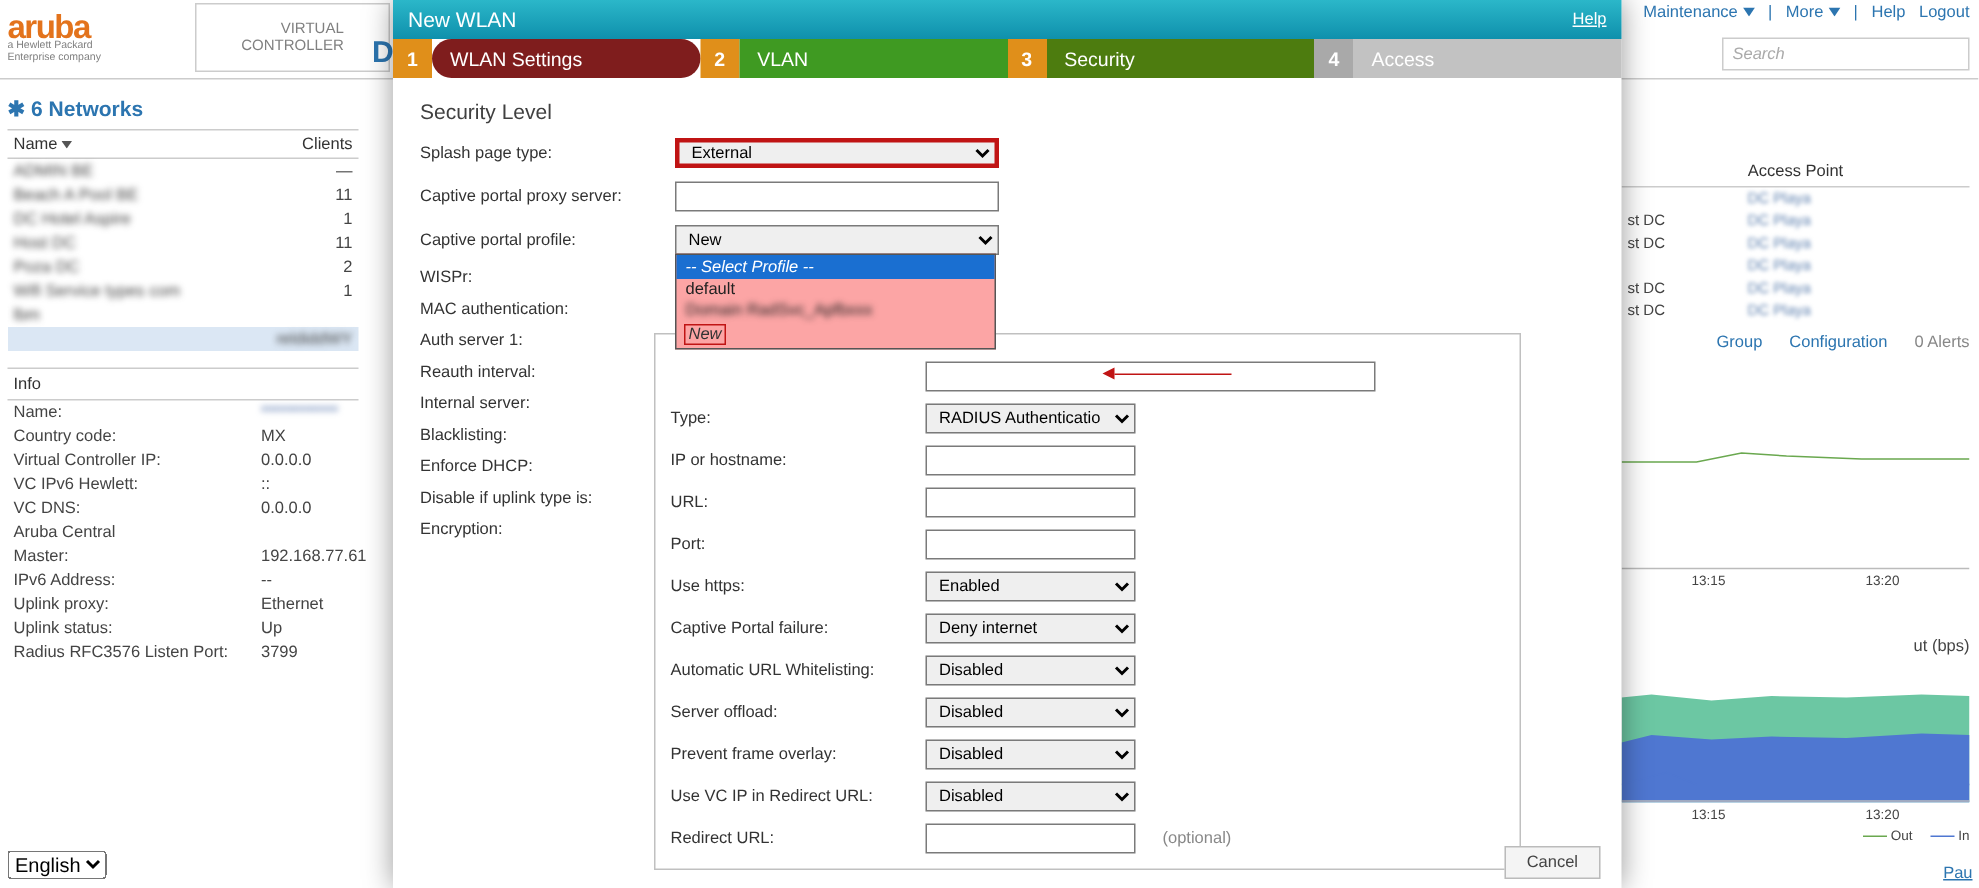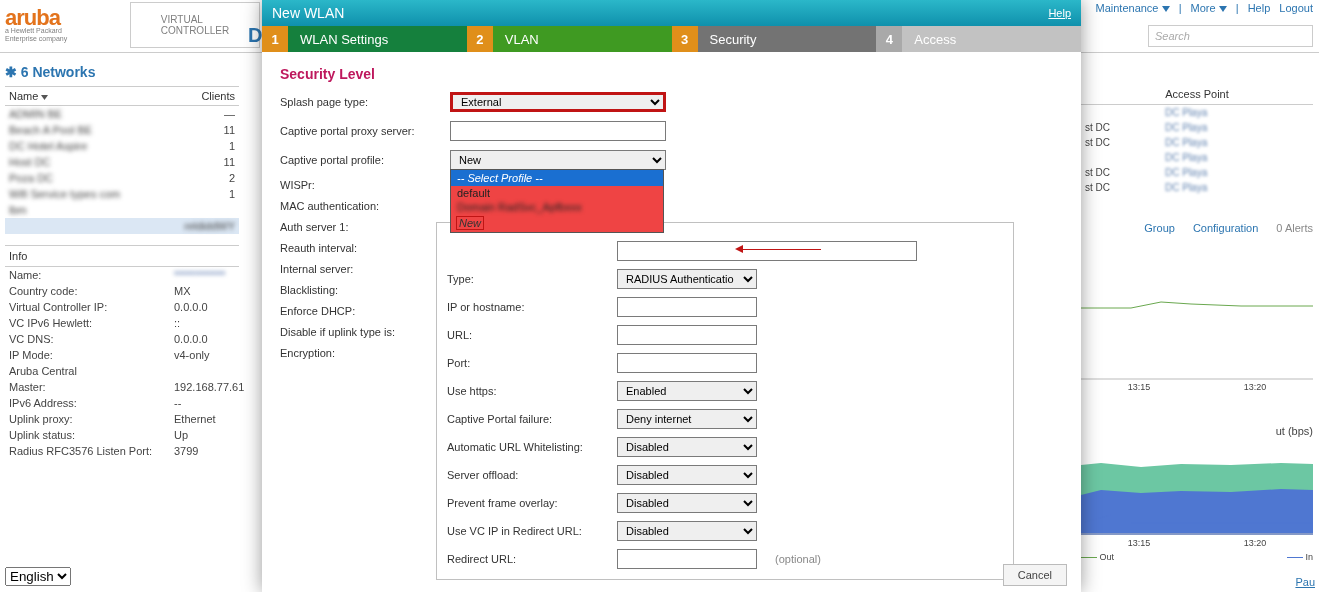--- a/index.html
+++ b/index.html
@@ -8,21 +8,21 @@
   
   .topmenu{position:absolute;top:2px;right:6px;font-size:11px;color:#2c75b0;}
   .topmenu span{margin-left:6px;}
   .caret-svg{vertical-align:middle;}
 
   
   .lhead{position:absolute;left:5px;top:-2px;width:125px;height:55px;display:flex;flex-direction:column;align-items:flex-start;justify-content:center;}
   .aruba{font-weight:bold;font-size:22px;color:#e3731c;letter-spacing:-1px;line-height:18px;}
   .aruba-sub{font-size:7px;color:#808080;line-height:8px;}
 
-  .vcbox{position:absolute;left:130px;top:2px;width:130px;height:46px;border:1px solid #ccc;display:flex;align-items:center;justify-content:center;text-align:left;color:#808080;font-size:10px;line-height:11px;}
+  .vcbox{position:absolute;left:130px;top:2px;width:130px;height:46px;border:1px solid #ccc;display:flex;align-items:center;justify-content:center;text-align:right;color:#808080;font-size:10px;line-height:11px;}
   .letterD{position:absolute;left:248px;top:24px;color:#2c75b0;font-size:20px;font-weight:bold;}
 
   
   .search{position:absolute;top:25px;right:6px;width:165px;height:22px;border:1px solid #ccc;padding:0 6px;color:#aaa;font-style:italic;font-size:11px;display:flex;align-items:center;}
 
   .brand-header-line{position:absolute;top:52px;left:0;right:0;height:1px;background:#ccc;}
 
   
   .netbox{position:absolute;left:5px;top:60px;width:234px;}
   .netboxtitle{color:#2c75b0;font-size:14px;font-weight:bold;padding:4px 0 6px 0;display:flex;align-items:center;gap:4px;}
@@ -34,72 +34,72 @@
   .nettable td:last-child{text-align:right;}
   .blurred{filter:blur(2px);color:#3b5fa0;}
 
   .infobox{position:absolute;left:5px;top:245px;width:234px;}
   .infotitle{font-weight:normal;font-size:11px;border-top:1px solid #ccc;border-bottom:1px solid #ccc;padding:4px 4px;}
   .inforow{display:flex;padding:2px 4px;font-size:11px;color:#444;}
   .inforow .lbl{flex:0 0 165px;}
   .langsel{position:absolute;left:5px;bottom:6px;}
 
   
-  .apbox{position:absolute;right:6px;top:84px;width:232px;margin-left:32px;}
+  .apbox{position:absolute;right:6px;top:104px;width:232px;margin-left:32px;}
   .aptitle{text-align:center;color:#333;font-size:11px;padding:4px 0;border-bottom:1px solid #ccc;}
   .aprow{display:flex;padding:2px 4px;font-size:10px;color:#444;gap:20px;}
   .aprow .c1{flex:0 0 60px;}
   .aprow .c2{flex:1;filter:blur(1.5px);color:#5c7fae;}
 
   .linksrow{position:absolute;right:6px;top:222px;font-size:11px;color:#2c75b0;display:flex;gap:18px;}
   .chart{position:absolute;right:6px;width:232px;height:90px;}
   .chart1{top:290px;}
   .chart2{top:445px;}
   .charttitle{position:absolute;right:6px;font-size:11px;color:#444;}
   .ct2{top:425px;}
   .ticks{position:absolute;right:6px;width:232px;font-size:9px;color:#444;display:flex;justify-content:space-around;}
   .ticks1{top:382px;}
   .ticks2{top:538px;}
-  .legend{position:absolute;right:6px;top:552px;font-size:9px;color:#444;display:flex;gap:12px;justify-content:space-between;width:232px;}
+  .legend{position:absolute;right:6px;top:552px;font-size:9px;color:#444;display:flex;gap:12px;justify-content:flex-end;width:232px;}
   .legend .dot{display:inline-block;width:16px;height:1px;vertical-align:middle;}
   .pau{position:absolute;right:4px;bottom:4px;color:#2c75b0;font-size:11px;text-decoration:underline;}
 
   
   .modal{position:absolute;left:262px;top:0;width:819px;height:592px;background:#fff;box-shadow:0 0 18px rgba(0,0,0,.4);}
   .dlgtitle{background:linear-gradient(#2bb7c9,#0f90ac);color:#fff;font-size:14px;padding:4px 10px;display:flex;justify-content:space-between;align-items:center;height:26px;}
   .dlgtitle a{color:#fff;text-decoration:underline;font-size:11px;}
   .wiz{display:flex;height:26px;}
   .step{display:flex;align-items:center;height:26px;color:#fff;font-size:13px;}
   .stepnum{width:26px;height:26px;display:flex;align-items:center;justify-content:center;background:#e08f1a;font-weight:bold;color:#fff;font-size:13px;}
   .steplbl{padding:0 40px 0 12px;}
-  .st1 .steplbl{background:#15803d;}
+  .st1 .steplbl{background:#7f1d1d;border-radius:13px;}
   .st2 .steplbl{background:#3f9a22;}
-  .st3 .steplbl{background:#737373;}
+  .st3 .steplbl{background:#4d7c0f;}
   .st4 .stepnum{background:#a9a9a9;}
   .st4 .steplbl{background:#c2c2c2;color:#fff;}
   .steplbl{height:26px;display:flex;align-items:center;}
   .st1{flex:1}.st2{flex:1}.st3{flex:1}.st4{flex:1}
   .st1 .steplbl,.st2 .steplbl,.st3 .steplbl,.st4 .steplbl{flex:1}
 
-  .seclvl{font-size:14px;font-weight:bold;padding:14px 18px 6px 18px;color:#be185d;}
+  .seclvl{font-size:14px;font-weight:normal;padding:14px 18px 6px 18px;color:#404040;}
   .formarea{padding:4px 18px 0 18px;display:grid;grid-template-columns:170px 1fr;row-gap:9px;align-items:center;font-size:11px;color:#333;}
   .formarea label{color:#333;}
   .formarea select,.formarea input[type=text]{font-size:11px;height:20px;border:1px solid #7a7a7a;padding:0 4px;}
 
   .splashsel{border:3px solid #c01414 !important;width:216px;}
 
   
   .innerpanel{margin:6px 18px 0 174px;border:1px solid #c0c0c0;width:578px;padding:6px 0;}
   .innerrow{display:grid;grid-template-columns:170px 1fr;align-items:center;padding:4px 0 4px 10px;font-size:11px;}
   .innerrow select,.innerrow input[type=text]{font-size:11px;height:20px;border:1px solid #7a7a7a;padding:0 4px;width:140px;}
   .optional{color:#888;margin-left:18px;}
 
   
   .ddwrap{position:relative;}
-  .ddcustom{position:absolute;top:19px;left:0;width:214px;border:1px solid #555;background:#ef4444;z-index:20;}
+  .ddcustom{position:absolute;top:19px;left:0;width:214px;border:1px solid #555;background:#fca5a5;z-index:20;}
   .ddhead{background:#1a6fd1;color:#fff;font-style:italic;padding:2px 6px;font-size:11px;}
   .ddopt{padding:1px 6px;font-size:11px;color:#222;}
   .ddnew{border:1px solid #c01414;display:inline-block;padding:0 2px;font-style:italic;margin:2px 5px;}
 
   
   .arrow{position:absolute;top:245px;left:473px;}
   .arrowline{height:1px;width:78px;background:#c01414;position:absolute;top:4px;left:8px;}
   .arrowhead{width:0;height:0;border-top:4px solid transparent;border-bottom:4px solid transparent;border-right:8px solid #c01414;position:absolute;top:0;left:0;}
 
   .cancelbtn{position:absolute;right:14px;bottom:6px;padding:4px 14px;border:1px solid #bbb;background:#f4f4f4;font-size:11px;color:#444;}
@@ -202,24 +202,20 @@
     </div>
   <div class="inforow">
       <span class="lbl">VC IPv6 Hewlett:</span>
       <span>::</span>
     </div>
   <div class="inforow">
       <span class="lbl">VC DNS:</span>
       <span>0.0.0.0</span>
     </div>
   <div class="inforow">
-      <span class="lbl">IP Mode:</span>
-      <span>v4-only</span>
-    </div>
-  <div class="inforow">
       <span>Aruba Central</span>
     </div>
   <div class="inforow">
       <span class="lbl">Master:</span>
       <span>192.168.77.61</span>
     </div>
   <div class="inforow">
       <span class="lbl">IPv6 Address:</span>
       <span>--</span>
     </div>

